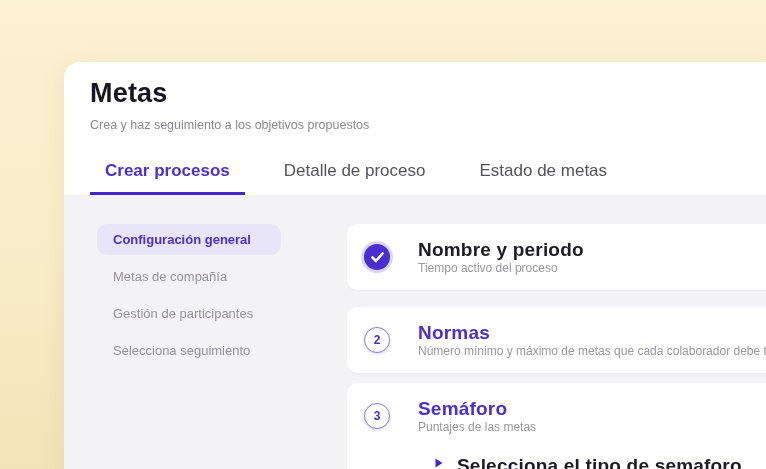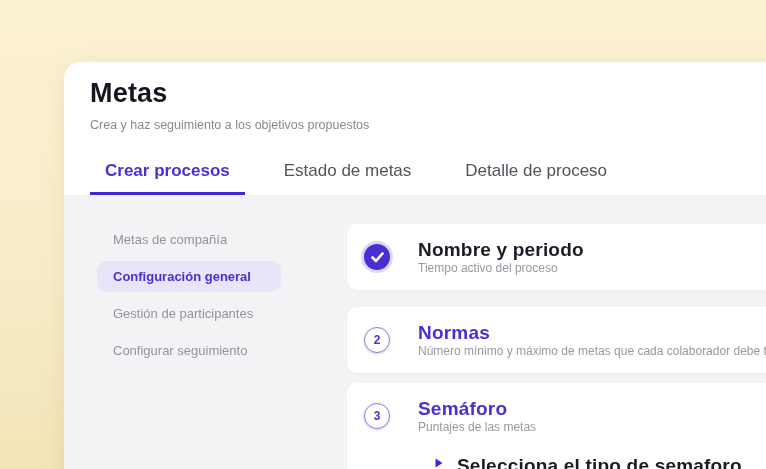--- a/index.html
+++ b/index.html
@@ -81,31 +81,31 @@
 
 <div class="card">
 
   <div class="card-header">
     <h1 class="page-title">Metas</h1>
     <p class="page-subtitle">Crea y haz seguimiento a los objetivos propuestos</p>
   </div>
 
   <div class="tabs">
     <div class="tab active">Crear procesos</div>
+    <div class="tab">Detalle de proceso</div>
     <div class="tab">Estado de metas</div>
-    <div class="tab">Detalle de proceso</div>
   </div>
 
   <div class="content">
 
     <nav class="sidebar">
+      <div class="side-item selected">Configuración general</div>
       <div class="side-item">Metas de compañía</div>
-      <div class="side-item selected">Configuración general</div>
       <div class="side-item">Gestión de participantes</div>
-      <div class="side-item">Configurar seguimiento</div>
+      <div class="side-item">Selecciona seguimiento</div>
     </nav>
 
     <main class="steps">
 
       <section class="step-card">
         <div class="circle filled">
           <svg class="check-svg" width="13" height="11" viewBox="0 0 13 11">
             <polyline points="1.5,5.5 5,9 11.5,1.5" fill="none" stroke="#ffffff" stroke-width="2.6" stroke-linecap="round" stroke-linejoin="round"></polyline>
           </svg>
         </div>

